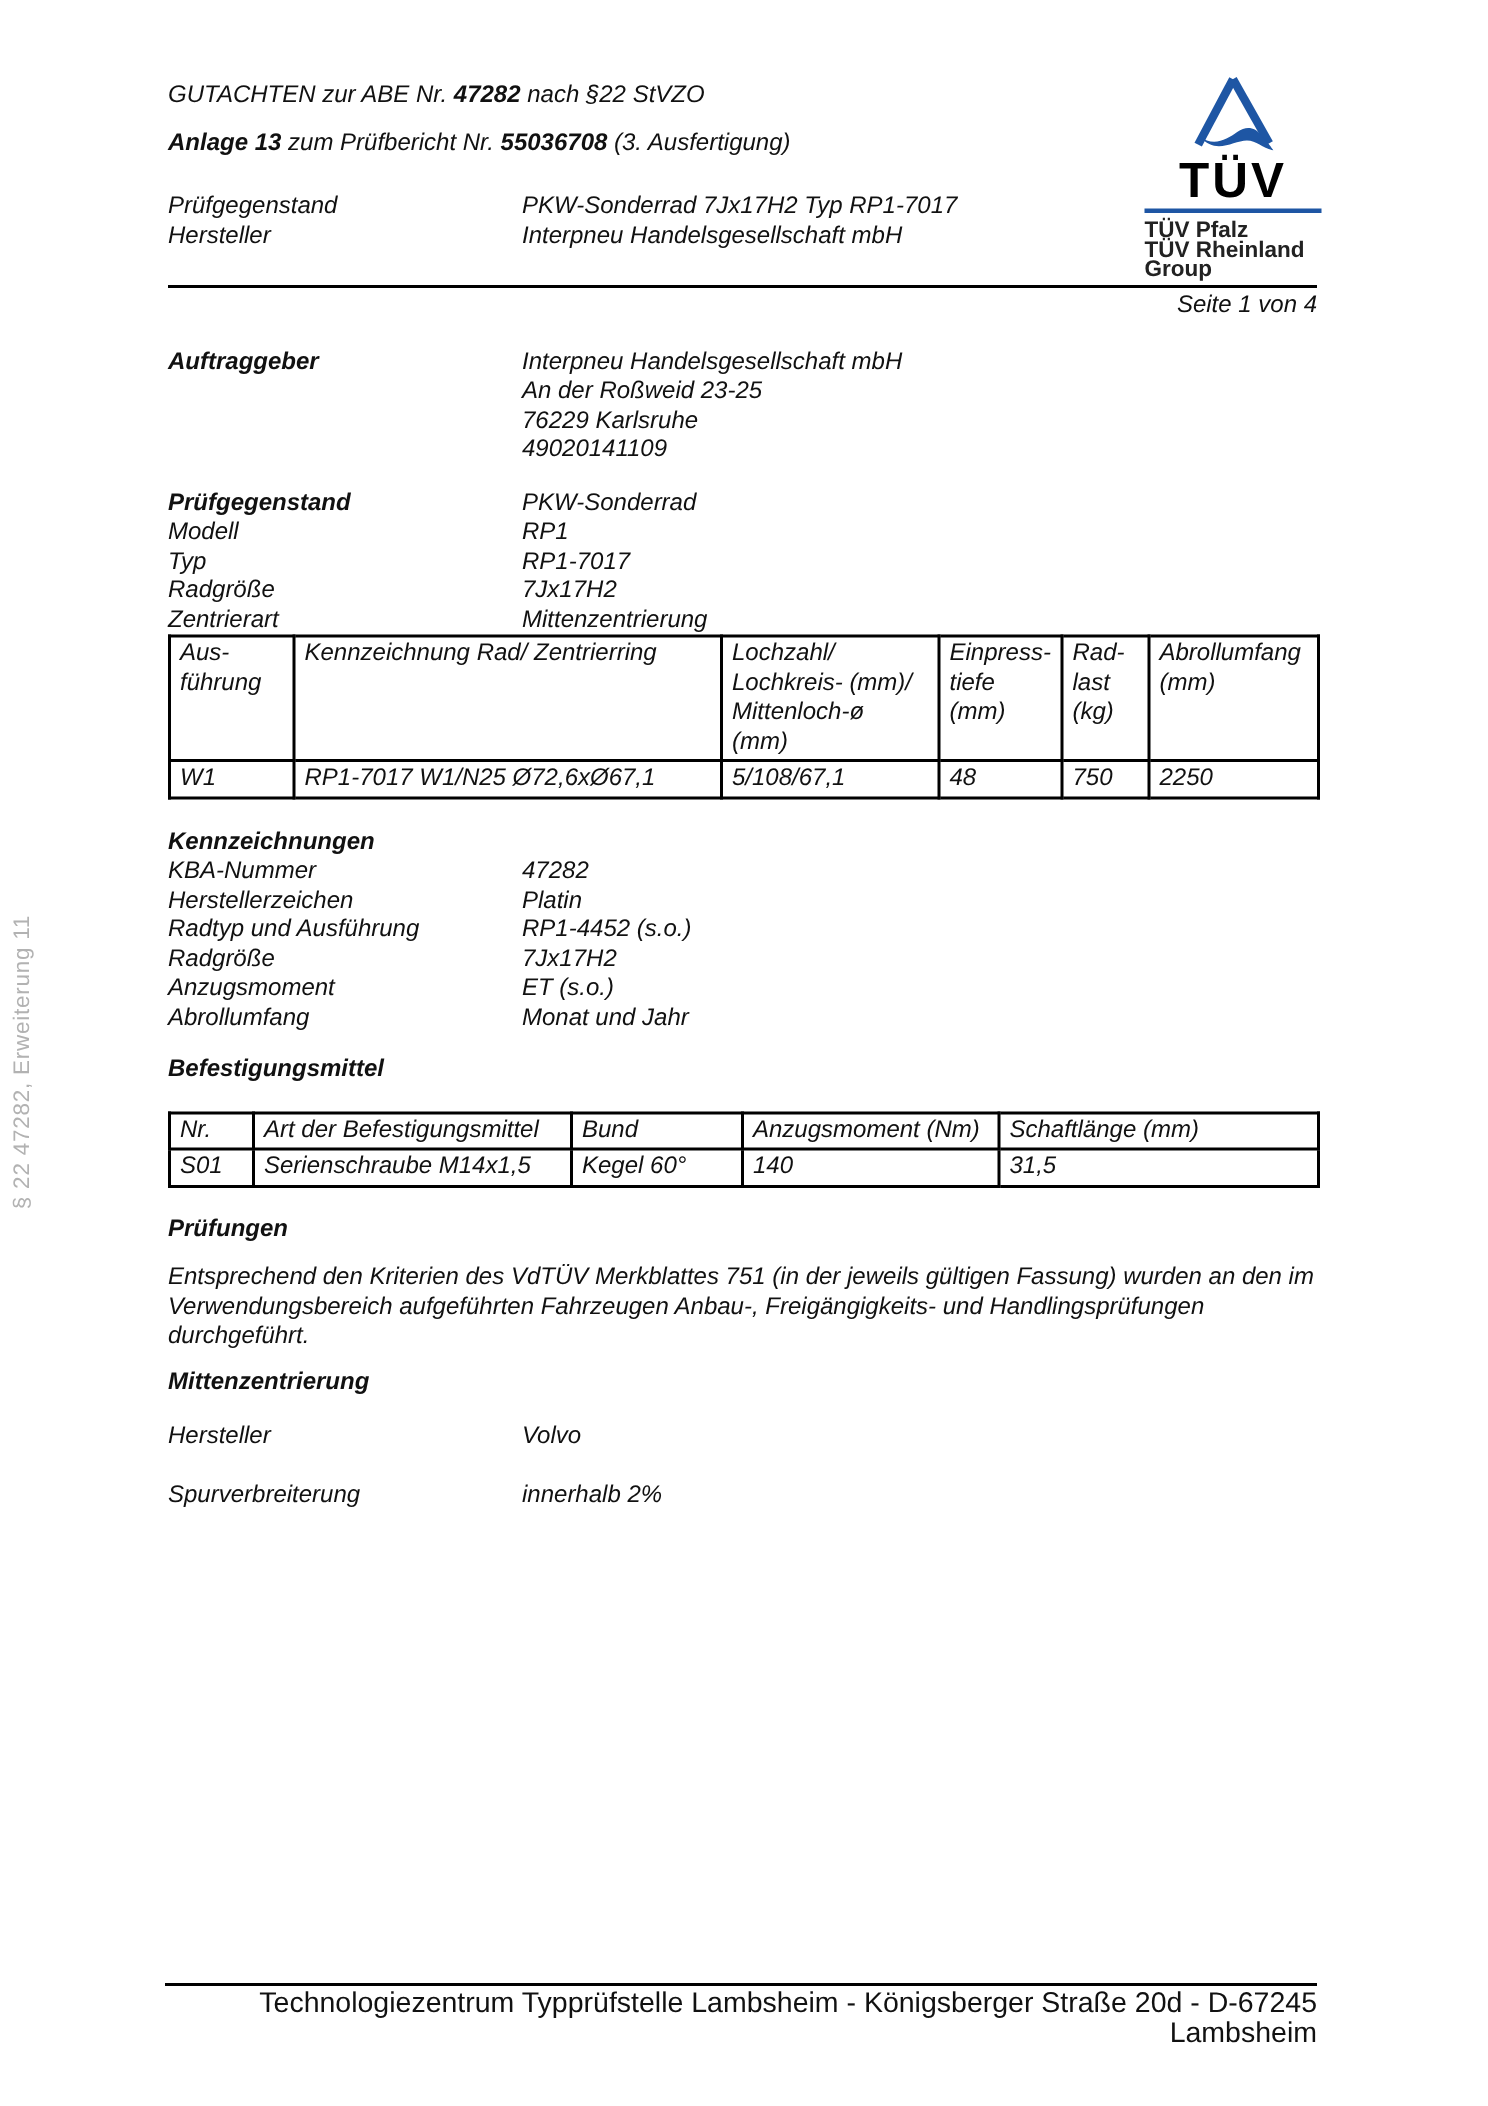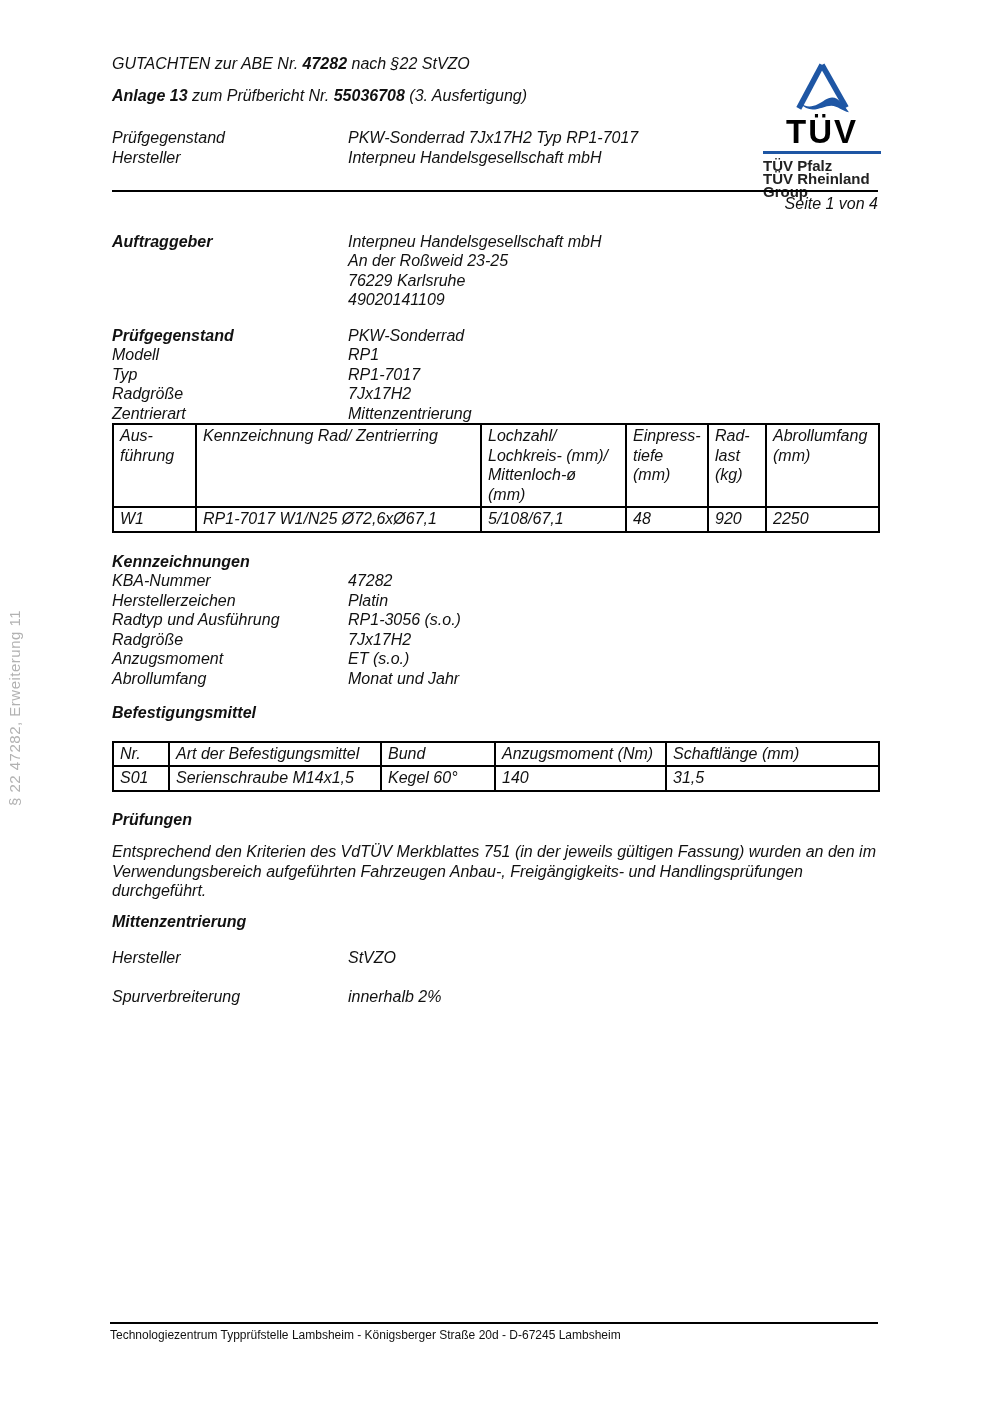--- a/index.html
+++ b/index.html
@@ -31,21 +31,21 @@
     top: 708px;
     transform: translate(-50%, -50%) rotate(-90deg);
     white-space: nowrap;
     color: #b2b2b2;
     font-size: 15px;
     letter-spacing: 0.5px;
   }
   .logo {
     position: absolute;
     left: 763px;
-    top: 62px;
+    top: 50px;
     width: 118px;
     text-align: center;
   }
   .logo-triangle {
     display: block;
     margin: 0 auto 2px auto;
   }
   .logo-tuv {
     font-size: 33px;
     font-weight: bold;
@@ -109,22 +109,22 @@
   .vrow1 { margin-top: 17px; }
   .vrow2 { margin-top: 19px; }
   .heading { font-weight: bold; }
   .footer {
     position: absolute;
     left: 110px;
     top: 1322px;
     width: 768px;
     border-top: 2px solid #000000;
     padding-top: 2px;
-    text-align: left;
-    font-size: 12px;
+    text-align: right;
+    font-size: 19px;
   }
 </style>
 </head>
 <body>
 
 <div class="page">
 
   <div class="margin-note">§ 22  47282, Erweiterung 11</div>
 
   <div class="logo">
@@ -230,39 +230,39 @@
           <th>Abrollumfang
 (mm)</th>
         </tr>
       </thead>
       <tbody>
         <tr>
           <td>W1</td>
           <td>RP1-7017 W1/N25 Ø72,6xØ67,1</td>
           <td>5/108/67,1</td>
           <td>48</td>
-          <td>920</td>
+          <td>750</td>
           <td>2250</td>
         </tr>
       </tbody>
     </table>
 
     <div class="sec-kennzeichnungen">
       <div class="heading">Kennzeichnungen</div>
       <div class="row">
         <span class="lbl">KBA-Nummer</span>
         <span class="val">47282</span>
       </div>
       <div class="row">
         <span class="lbl">Herstellerzeichen</span>
         <span class="val">Platin</span>
       </div>
       <div class="row">
         <span class="lbl">Radtyp und Ausführung</span>
-        <span class="val">RP1-3056 (s.o.)</span>
+        <span class="val">RP1-4452 (s.o.)</span>
       </div>
       <div class="row">
         <span class="lbl">Radgröße</span>
         <span class="val">7Jx17H2</span>
       </div>
       <div class="row">
         <span class="lbl">Anzugsmoment</span>
         <span class="val">ET (s.o.)</span>
       </div>
       <div class="row">
@@ -304,21 +304,21 @@
 
     <div class="sec-pruefungen">
       <div class="heading">Prüfungen</div>
       <div class="para">Entsprechend den Kriterien des VdTÜV Merkblattes 751 (in der jeweils gültigen Fassung) wurden an den im Verwendungsbereich aufgeführten Fahrzeugen Anbau-, Freigängigkeits- und Handlingsprüfungen durchgeführt.</div>
     </div>
 
     <div class="sec-verwendung">
       <div class="heading">Mittenzentrierung</div>
       <div class="row vrow1">
         <span class="lbl">Hersteller</span>
-        <span class="val">StVZO</span>
+        <span class="val">Volvo</span>
       </div>
       <div class="row vrow2">
         <span class="lbl">Spurverbreiterung</span>
         <span class="val">innerhalb 2%</span>
       </div>
     </div>
 
   </div>
 
   <div class="footer">

